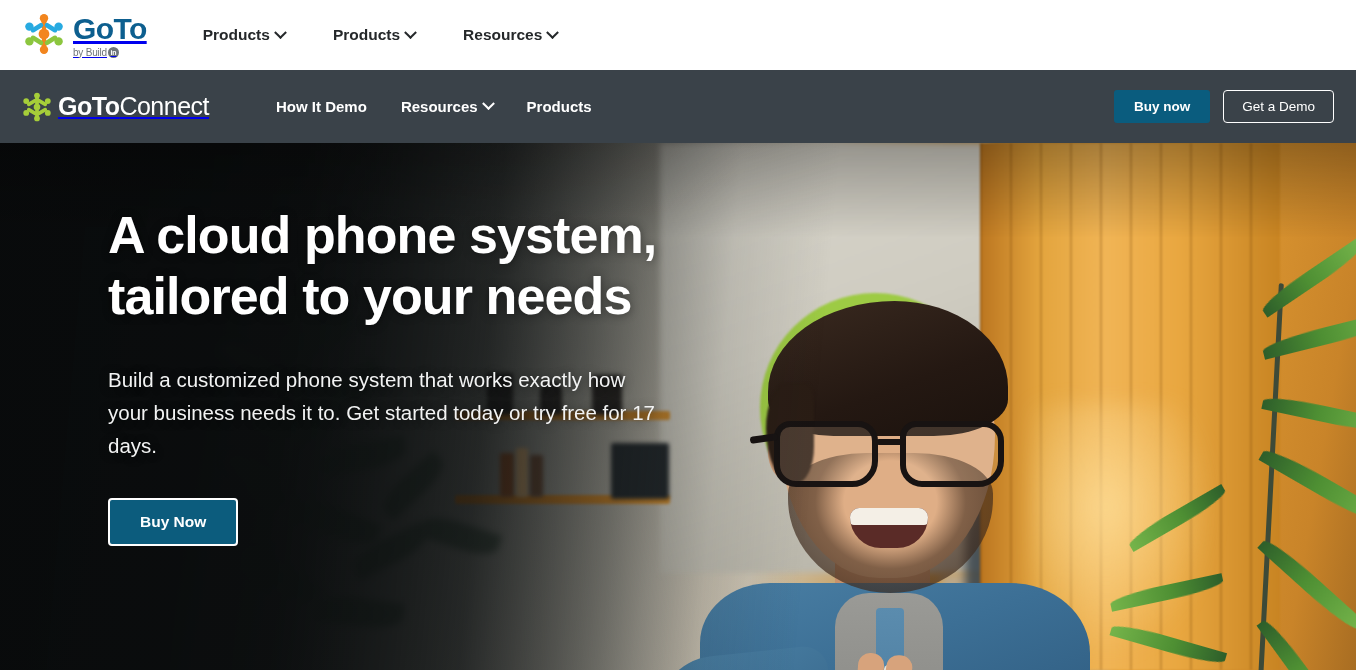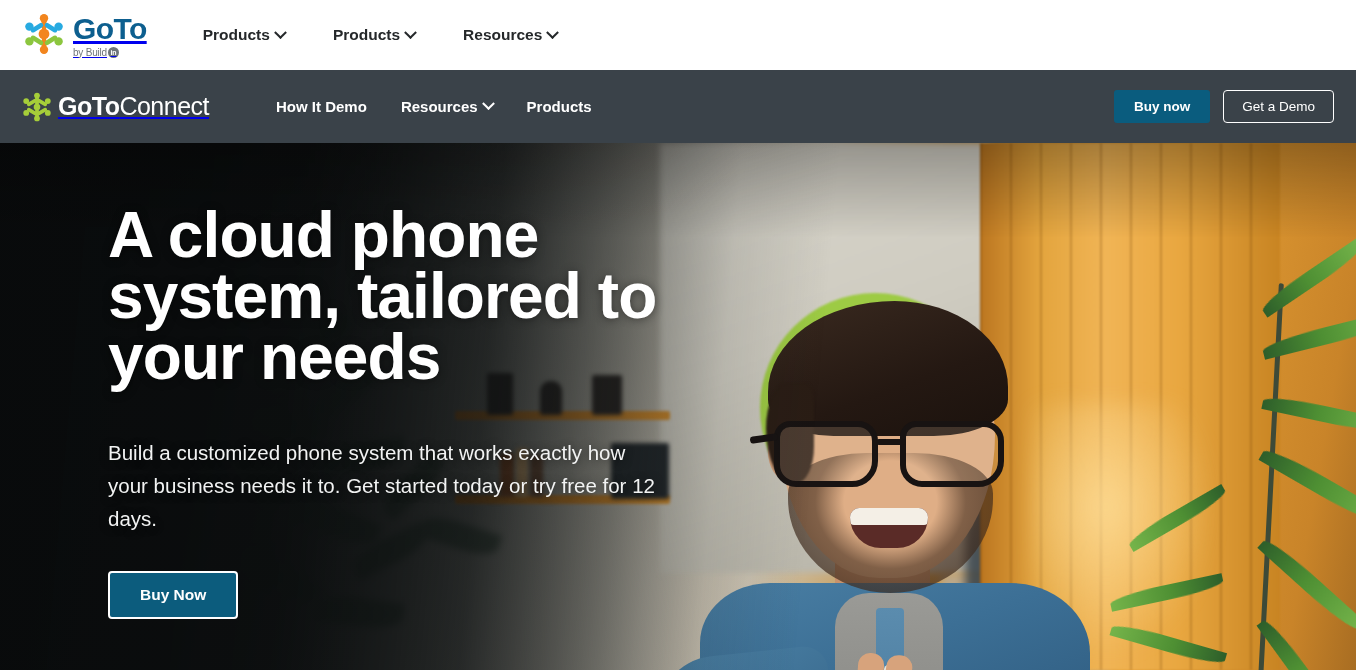--- a/index.html
+++ b/index.html
@@ -369,26 +369,26 @@
     background: linear-gradient(180deg, rgba(0,0,0,.30) 0%, rgba(0,0,0,0) 18%);
   }
 
   .hero-copy {
     position: absolute;
     left: 108px; top: 62px;
     width: 620px;
     z-index: 10;
   }
   .hero-title {
-    font-size: 64px;
+    font-size: 52px;
     line-height: 61px;
     font-weight: 700;
     color: #ffffff;
     letter-spacing: -0.9px;
-    margin-bottom: 48px;
+    margin-bottom: 36px;
     text-shadow: 0 1px 10px rgba(0,0,0,.45);
   }
   .hero-sub {
     font-size: 20.5px;
     line-height: 33px;
     font-weight: 400;
     color: #f2f3f3;
     margin-bottom: 36px;
     max-width: 560px;
     text-shadow: 0 1px 8px rgba(0,0,0,.5);
@@ -601,18 +601,18 @@
       <div class="leaf-l" style="left:255px;top:190px;width:76px;height:25px;transform:rotate(-42deg);"></div>
       <div class="leaf-l" style="left:300px;top:240px;width:80px;height:26px;transform:rotate(18deg);"></div>
     </div>
 
     <div class="scrim"></div>
     <div class="vignette"></div>
   </div>
 
   <div class="hero-copy">
     <h1 class="hero-title">A cloud phone system, tailored to your needs</h1>
-    <p class="hero-sub">Build a customized phone system that works exactly how your business needs it to. Get started today or try free for 12 days.</p>
+    <p class="hero-sub">Build a customized phone system that works exactly how your business needs it to. Get started today or try free for 17 days.</p>
     <div class="hero-cta">
       <button class="btn-primary">Buy Now</button>
     </div>
   </div>
 </section>
 
 </body></html>

